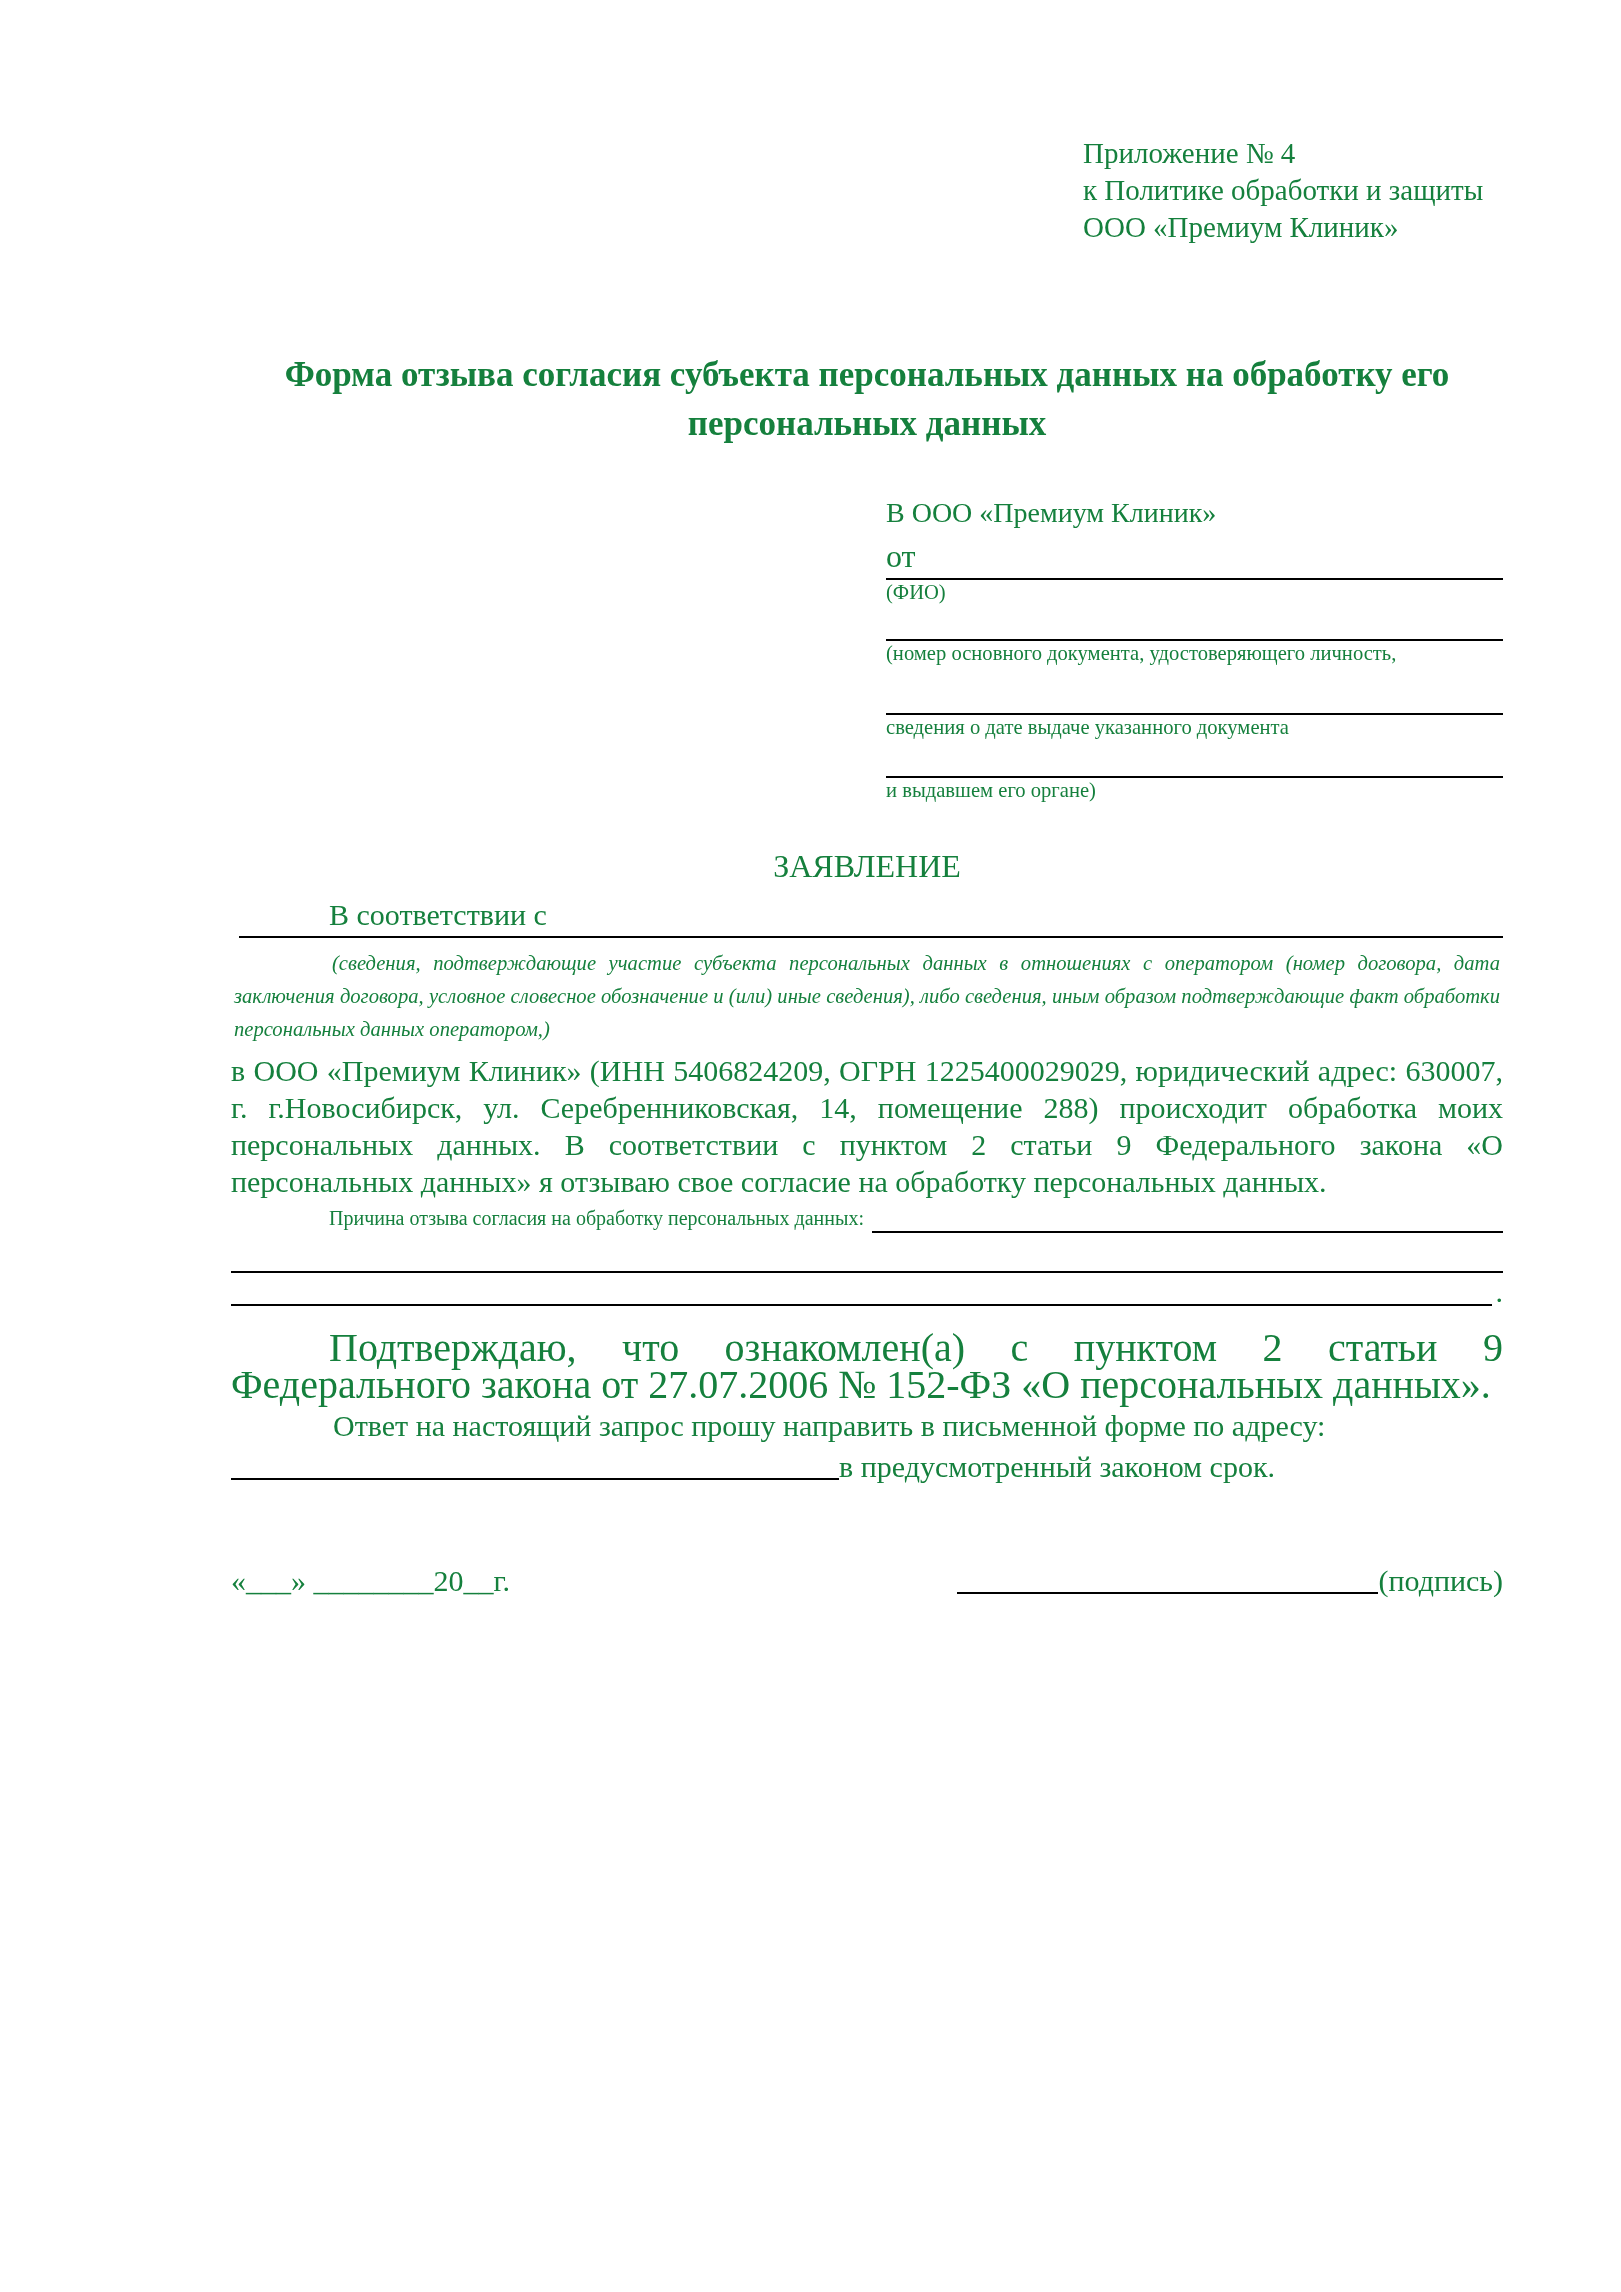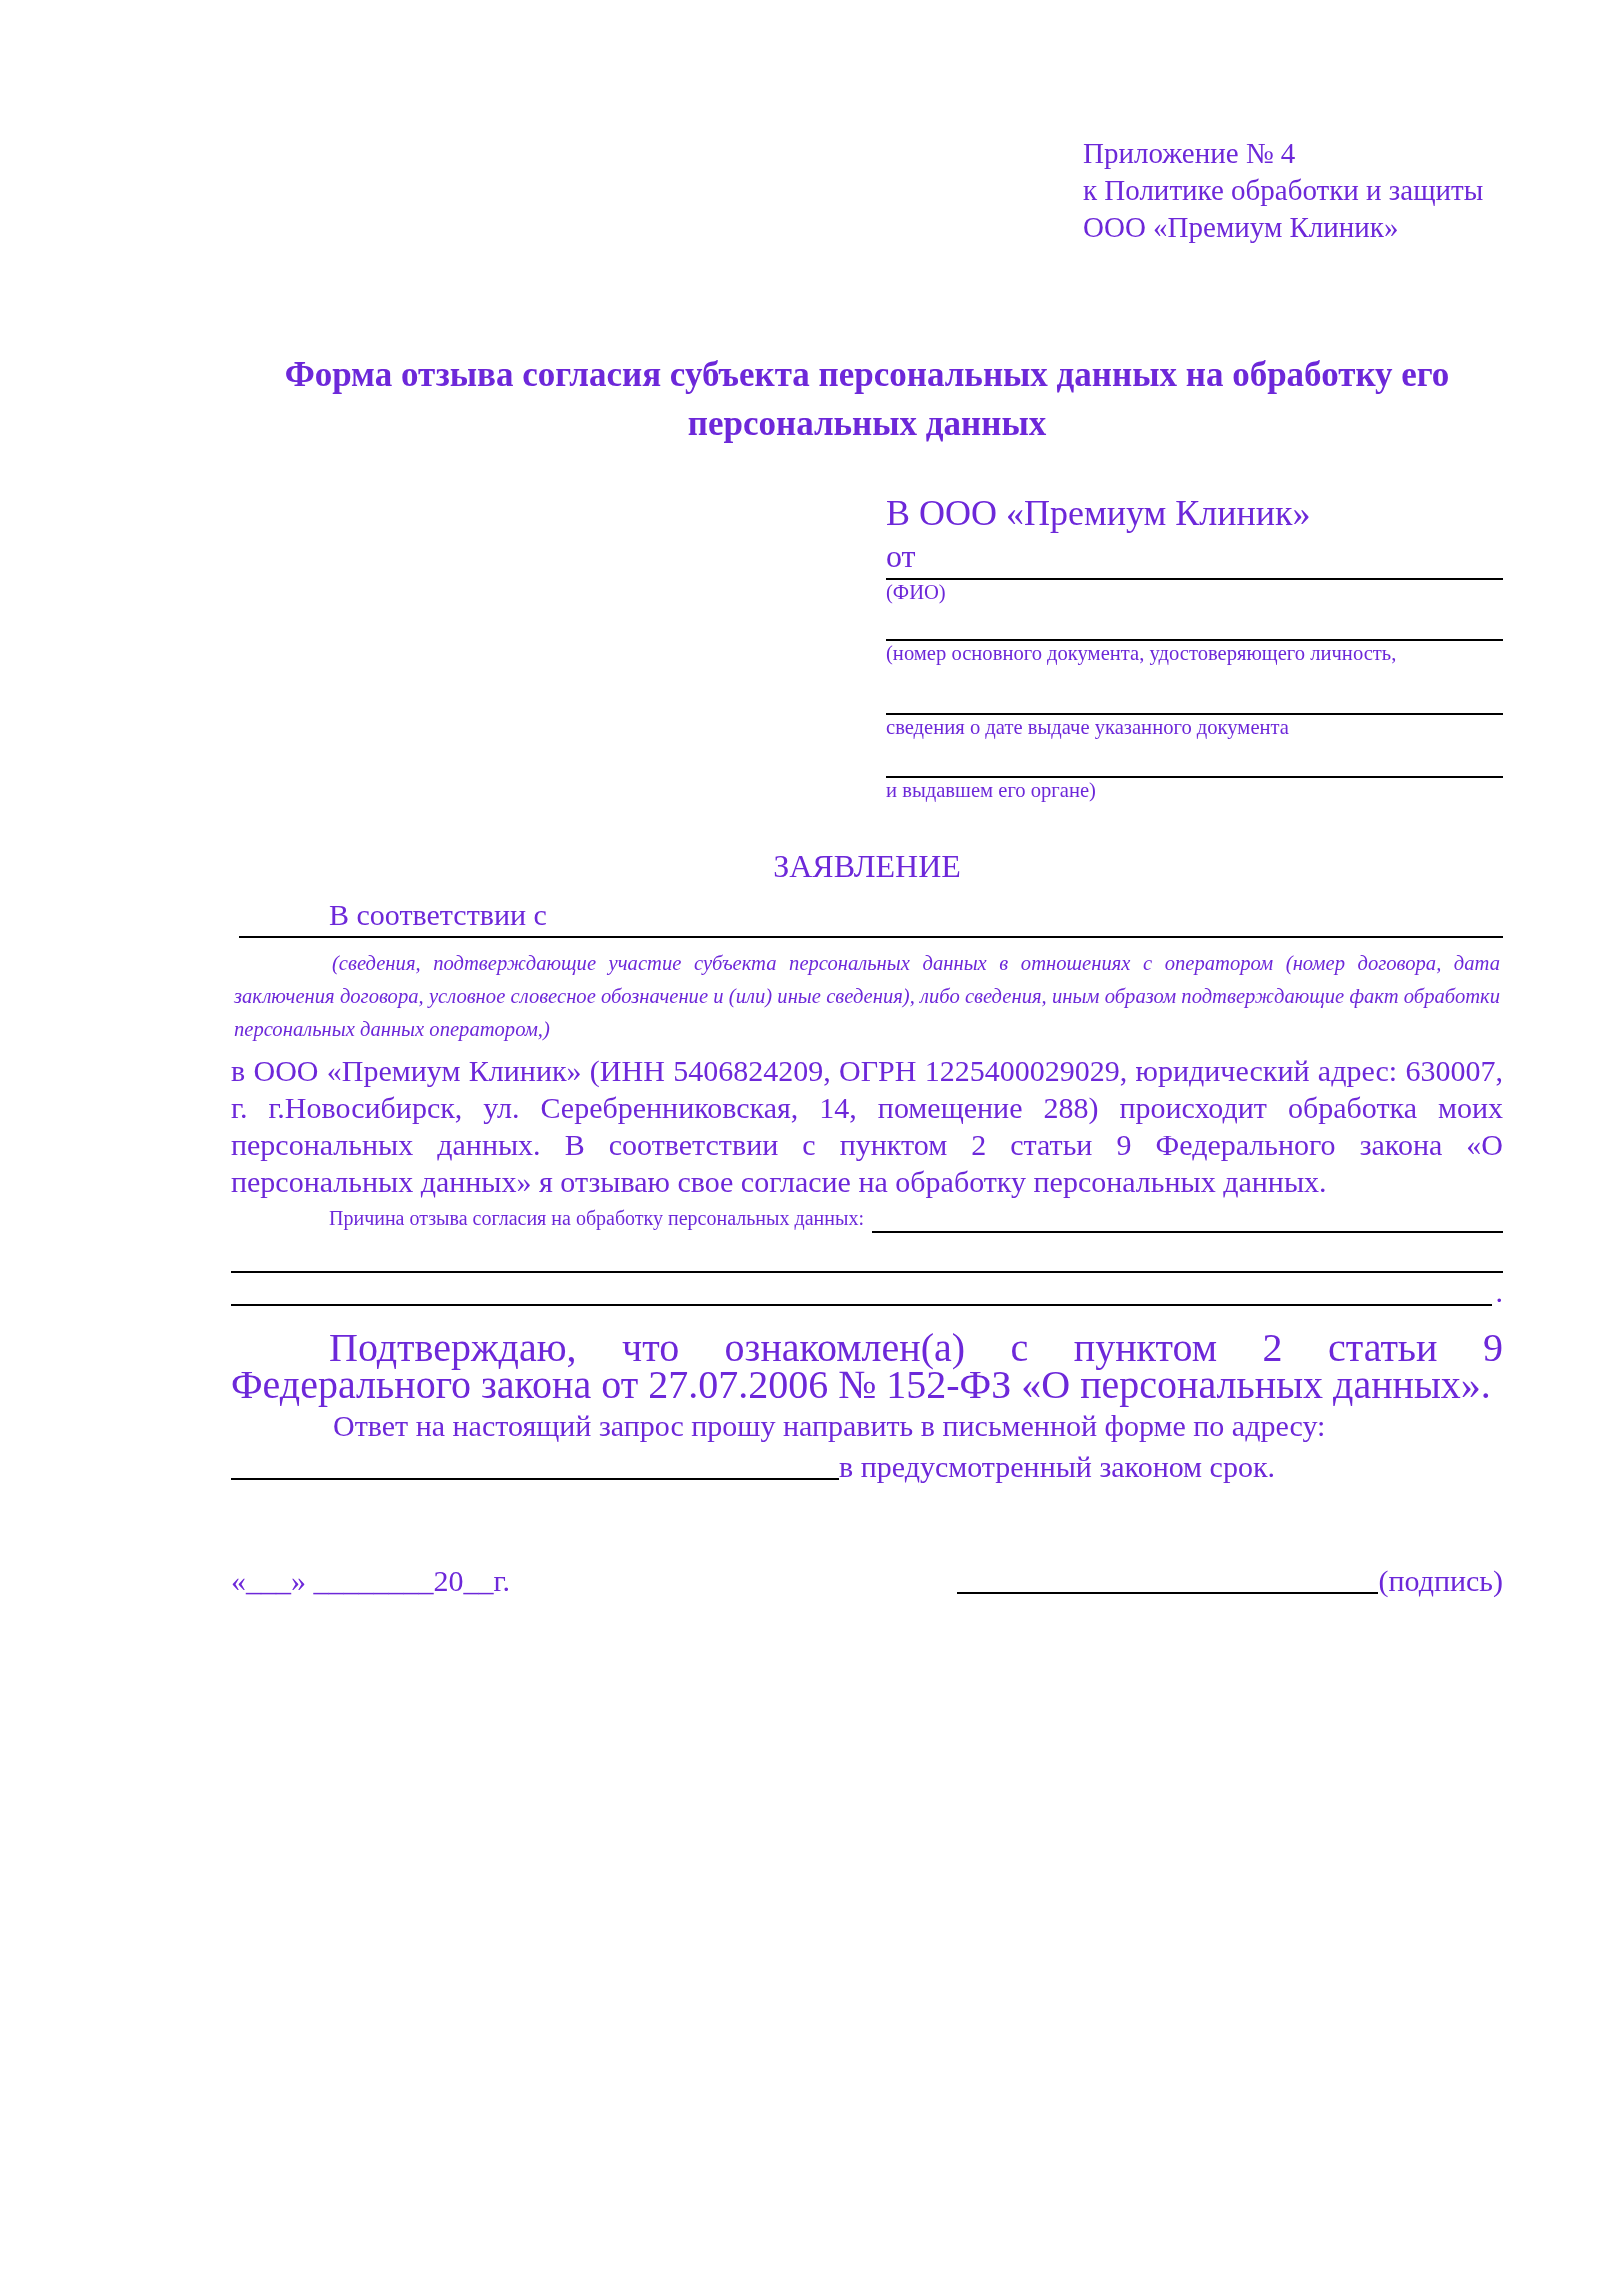--- a/index.html
+++ b/index.html
@@ -6,21 +6,21 @@
     margin: 0;
     padding: 0;
     background: #ffffff;
   }
   .page {
     position: relative;
     width: 1621px;
     height: 2293px;
     box-sizing: border-box;
     background: #ffffff;
-    color: #6d28d9;
+    color: #15803d;
     font-family: "Liberation Serif", "DejaVu Serif", serif;
     padding: 135px 118px 0 231px;
     overflow: hidden;
   }
   
   .appendix {
     margin-left: 852px;
     font-size: 29px;
     line-height: 37px;
     text-align: left;
@@ -33,21 +33,21 @@
     line-height: 49px;
     text-align: center;
   }
   
   .recipient {
     margin-top: 43px;
     margin-left: 655px;
     width: 617px;
   }
   .r-to {
-    font-size: 36px;
+    font-size: 28px;
     line-height: 44px;
   }
   .r-from {
     font-size: 32px;
     line-height: 43px;
   }
   .r-line {
     border-bottom: 2.9px solid #000;
     height: 0;
   }

